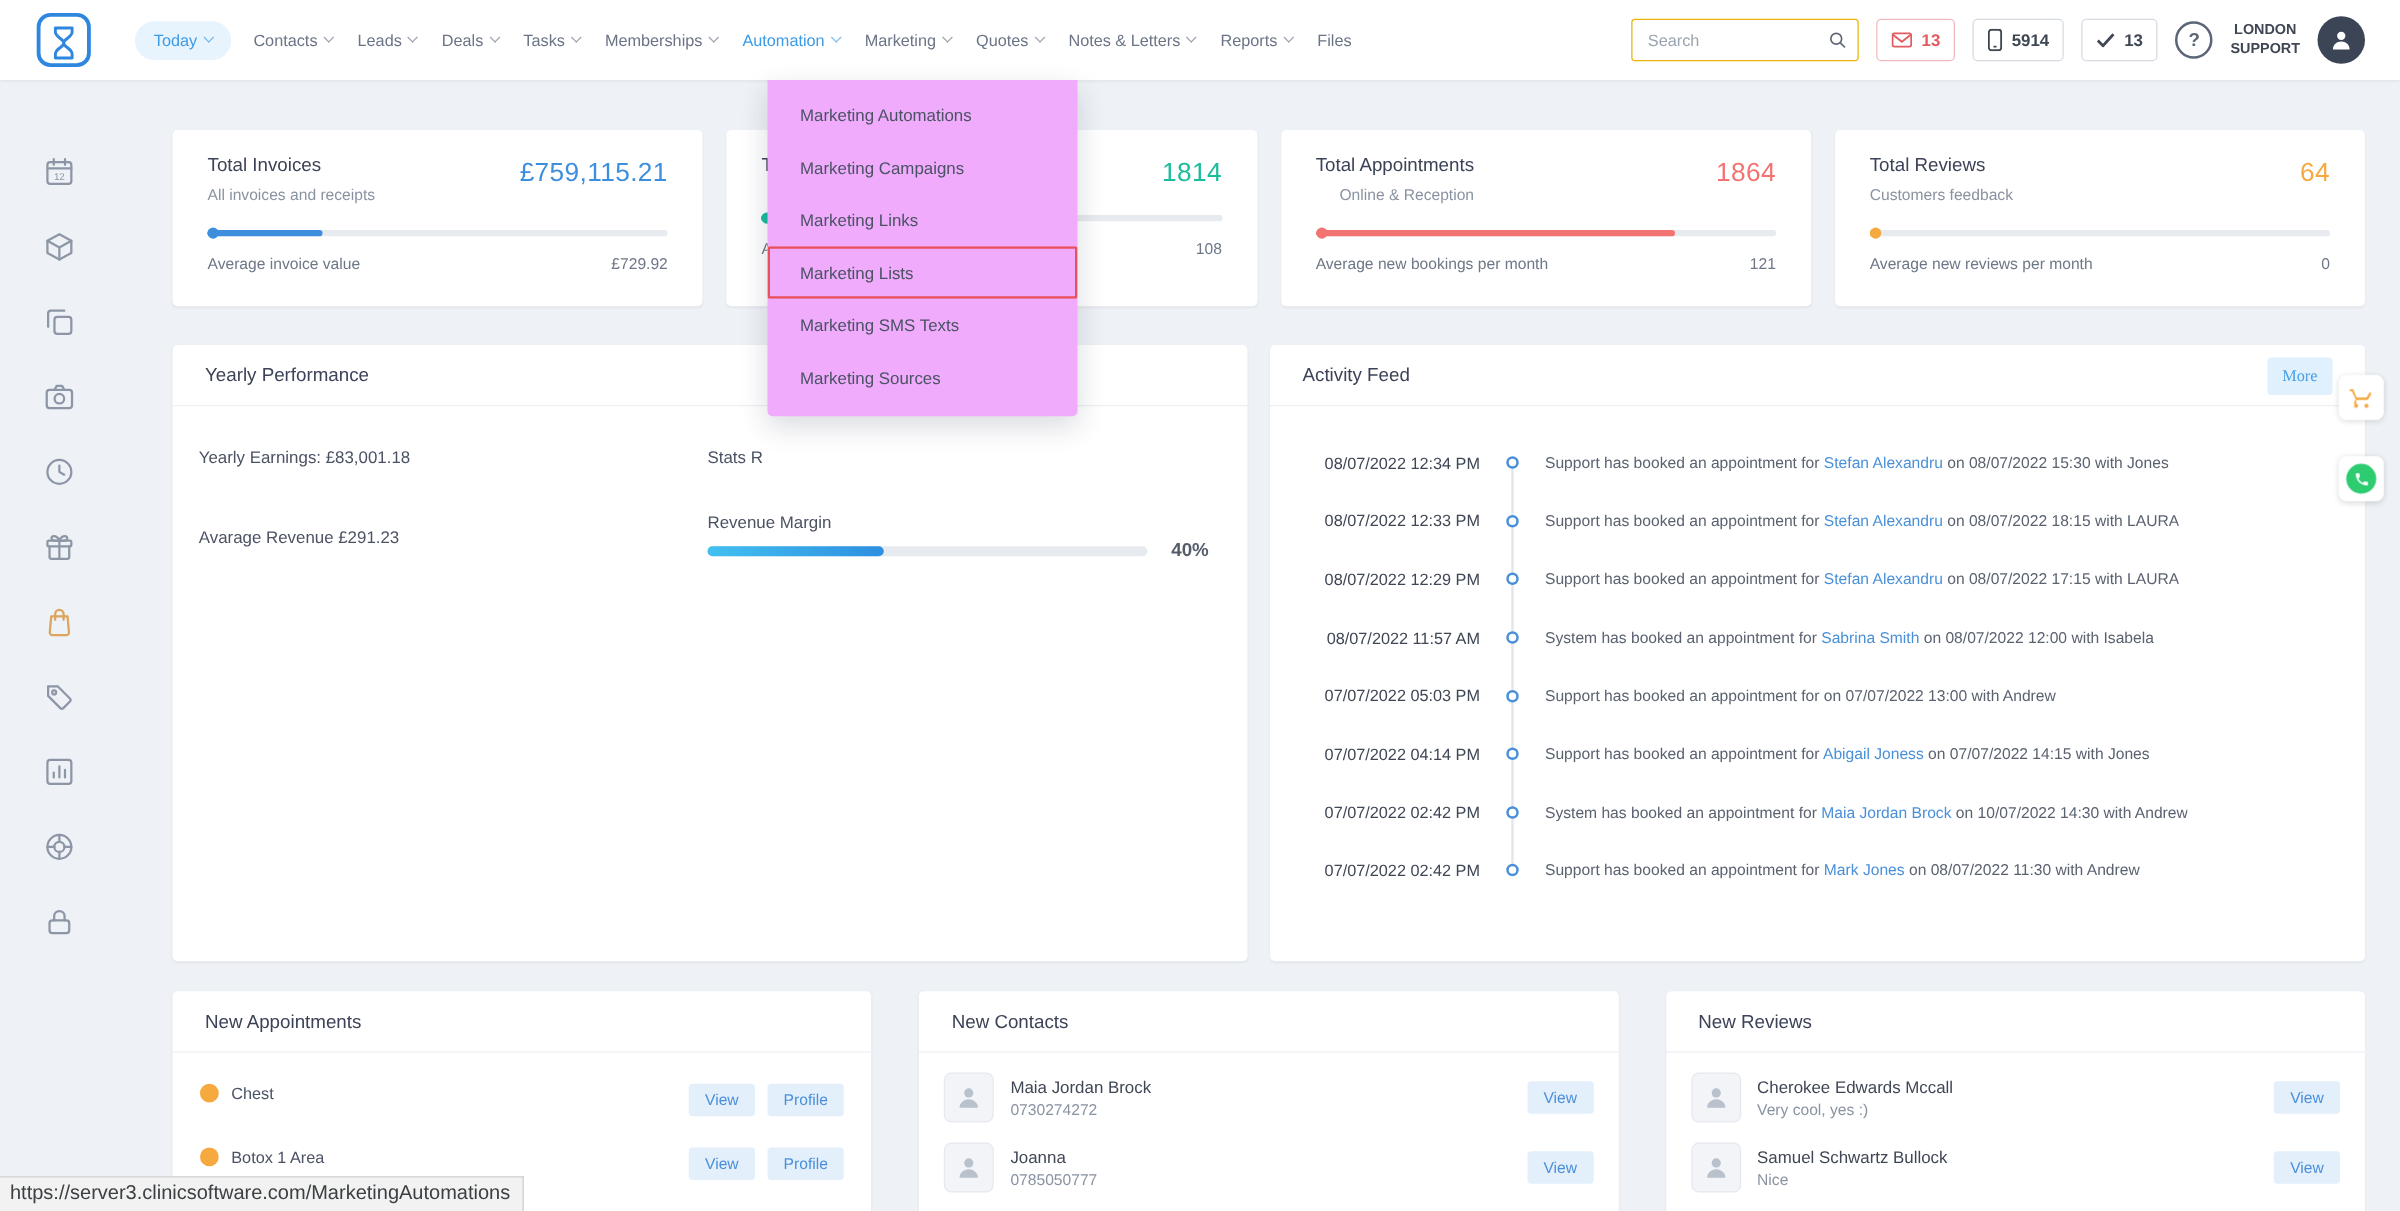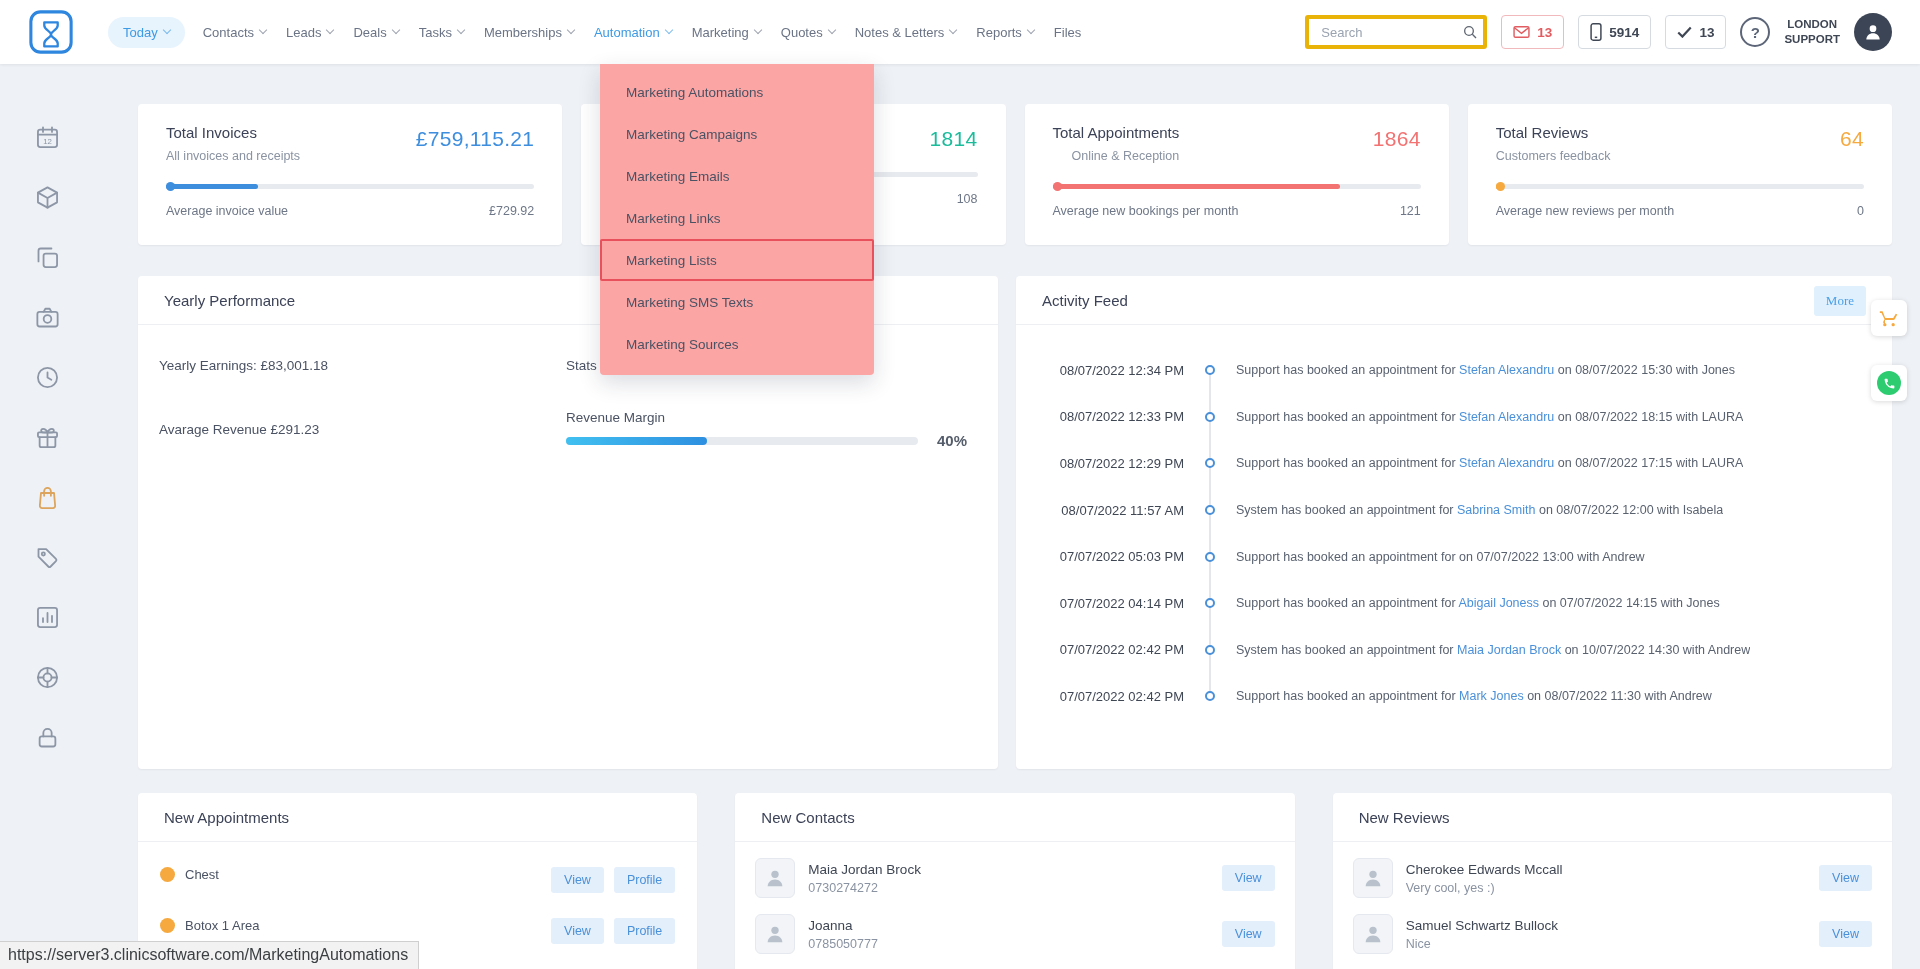--- a/index.html
+++ b/index.html
@@ -12,21 +12,21 @@
   
   .navbar{position:fixed;top:0;left:0;right:0;height:64px;background:#fff;display:flex;align-items:center;padding:0 28px;box-shadow:0 1px 3px rgba(20,30,60,.07);z-index:50;}
   .logo{width:46px;height:46px;margin-right:34px;flex:none;cursor:pointer;}
   .nav{display:flex;align-items:center;gap:16px;}
   .nav-item{display:flex;align-items:center;gap:6px;font-size:13px;color:#6b7486;cursor:pointer;padding:8px 2px;white-space:nowrap;text-decoration:none;}
   .nav-item.active{background:#e7f3fd;color:#3d9ae4;border-radius:17px;padding:8px 15px;}
   .nav-item.open{color:#3d9ae4;}
   .chev{width:6px;height:6px;border-right:1.5px solid currentColor;border-bottom:1.5px solid currentColor;transform:rotate(45deg);margin-top:-4px;opacity:.65;}
   .nav-right{margin-left:auto;display:flex;align-items:center;gap:14px;}
   .search{position:relative;width:182px;height:34px;}
-  .search input{width:100%;height:100%;border:4px solid #eab308;border-radius:3px;padding:0 34px 0 12px;font-size:13px;color:#444;outline:none;background:#fff;font-family:inherit;}
+  .search input{width:100%;height:100%;border:1px solid #eab308;border-radius:3px;padding:0 34px 0 12px;font-size:13px;color:#444;outline:none;background:#fff;font-family:inherit;}
   .search input::placeholder{color:#9aa3b0;}
   .search .mag{position:absolute;right:9px;top:9px;cursor:pointer;}
   .badge{height:34px;border:1px solid #d6dbe2;border-radius:4px;display:flex;align-items:center;gap:7px;padding:0 11px;font-size:13.5px;font-weight:700;color:#3f4654;background:#fff;cursor:pointer;}
   .badge.mail{border-color:#f2b9bd;color:#e05c60;}
   .help-btn{width:30px;height:30px;border-radius:50%;border:2px solid#5c6678;color:#5c6678;display:flex;align-items:center;justify-content:center;font-weight:700;font-size:15px;cursor:pointer;background:#fff;}
   .loc{font-size:11.5px;font-weight:700;color:#3f4654;line-height:1.3;text-align:center;}
   .avatar-btn{width:38px;height:38px;border-radius:50%;background:#3c4555;display:flex;align-items:center;justify-content:center;cursor:pointer;flex:none;}
   
   .sidebar{position:absolute;left:0;top:64px;width:95px;bottom:0;display:flex;flex-direction:column;align-items:center;padding-top:60px;gap:33px;}
   .side-icon{width:27px;height:27px;cursor:pointer;display:block;}
@@ -71,21 +71,21 @@
   .na-label{font-size:13px;color:#4a5263;}
   .btn{background:#e4effc;color:#4a90d9;font-size:12.5px;padding:6px 13px;border-radius:3px;border:none;cursor:pointer;font-family:inherit;}
   .na-row .btn:first-of-type{margin-left:auto;}
   .na-row .btn + .btn{margin-left:10px;}
   .c-row{display:flex;align-items:center;padding:0 20px;margin-top:16px;}
   .c-avatar{width:40px;height:40px;border-radius:6px;background:#f2f4f7;border:1px solid #e5e8ee;display:flex;align-items:center;justify-content:center;margin-right:13px;flex:none;}
   .c-name{font-size:13.5px;color:#3f4654;margin-bottom:4px;}
   .c-sub{font-size:12.5px;color:#8a93a2;}
   .c-row .btn{margin-left:auto;}
   
-  .dropdown{position:fixed;left:600px;top:64px;width:274px;background:#fca5a5;border-radius:0 0 4px 4px;box-shadow:0 8px 22px rgba(30,40,70,.16);padding:7px 0 10px;z-index:60;}
+  .dropdown{position:fixed;left:614px;top:64px;width:248px;background:#f0abfc;border-radius:0 0 4px 4px;box-shadow:0 8px 22px rgba(30,40,70,.16);padding:7px 0 10px;z-index:60;}
   .dd-item{height:42px;display:flex;align-items:center;padding:0 26px;font-size:13.5px;color:#4a5263;cursor:pointer;}
   .dd-item.hl{box-shadow:inset 0 0 0 2px #e8505b;border-radius:2px;}
   
   .float{position:fixed;right:13px;width:36px;height:36px;background:#fff;border-radius:6px;box-shadow:0 1px 5px rgba(0,0,0,.15);display:flex;align-items:center;justify-content:center;z-index:40;cursor:pointer;}
   .float.cart{top:300px;}
   .float.call{top:365px;}
   .call-circle{width:24px;height:24px;border-radius:50%;background:#2ecc71;display:flex;align-items:center;justify-content:center;}
   .status-bar{position:fixed;left:0;bottom:0;background:#f2f2f2;border:1px solid #cfcfcf;border-left:none;border-bottom:none;padding:4px 10px 5px 8px;font-size:16px;color:#3c4043;z-index:80;}
 </style>
 </head>
@@ -496,21 +496,20 @@
         </span>
         <button class="btn">View</button>
       </div>
     </section>
   </div>
 </main>
 
 <div class="dropdown">
   <div class="dd-item">Marketing Automations</div>
   <div class="dd-item">Marketing Campaigns</div>
-  <div class="dd-item">Marketing Emails</div>
   <div class="dd-item">Marketing Links</div>
   <div class="dd-item hl">Marketing Lists</div>
   <div class="dd-item">Marketing SMS Texts</div>
   <div class="dd-item">Marketing Sources</div>
 </div>
 
 <div class="float cart">
   <svg width="20" height="20" viewBox="0 0 24 24" fill="#f5a93f">
       <path d="M7 18a2 2 0 1 0 .01 4A2 2 0 0 0 7 18zm10 0a2 2 0 1 0 .01 4A2 2 0 0 0 17 18zM7.2 14.5h9.9c.8 0 1.4-.4 1.8-1l3-5.6-1.8-1L17.1 12H7.5L4.3 4H1v2h2l3.6 7.6-1.3 2.4c-.8 1.4.2 3 1.9 3z"></path>
     </svg>

